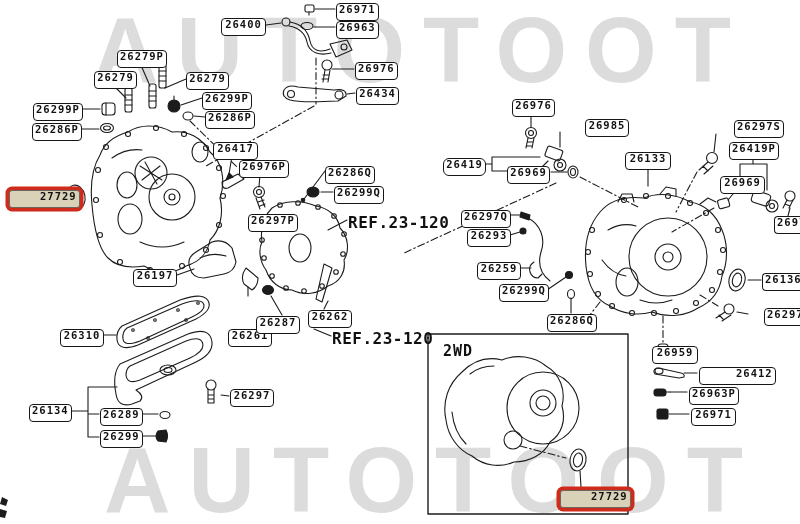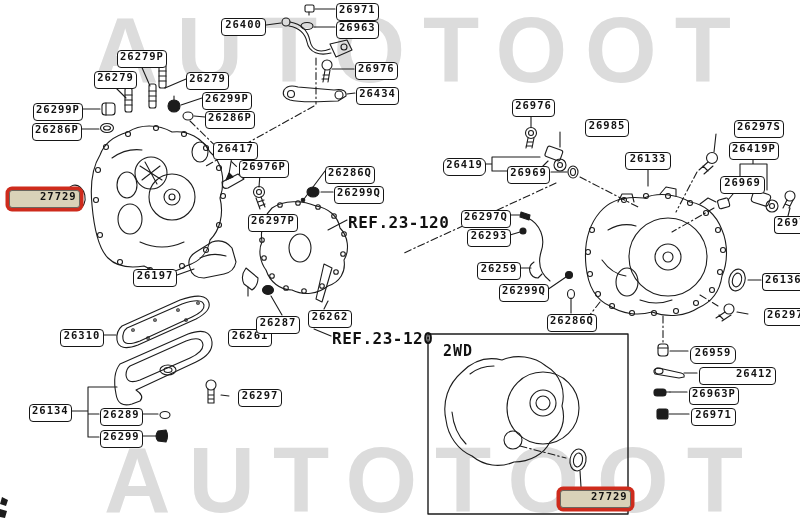--- a/index.html
+++ b/index.html
@@ -342,24 +342,24 @@
       <div class="plabel" style="left: 477px; top: 262px; min-width: 44px;">26259</div>
       <div class="plabel" style="left: 133px; top: 269px; min-width: 44px;">26197</div>
       <div class="plabel cut" style="left: 762px; top: 273px; min-width: 40px;">26136</div>
       <div class="plabel" style="left: 499px; top: 284px; min-width: 48px;">26299Q</div>
       <div class="plabel" style="left: 228px; top: 297px; min-width: 44px; margin-top: 32px;">26261</div>
       <div class="plabel" style="left: 764px; top: 308px; min-width: 49px;">26297T</div>
       <div class="plabel" style="left: 308px; top: 310px; min-width: 44px;">26262</div>
       <div class="plabel" style="left: 547px; top: 314px; min-width: 48px;">26286Q</div>
       <div class="plabel" style="left: 256px; top: 316px; min-width: 44px;">26287</div>
       <div class="plabel" style="left: 60px; top: 329px; min-width: 44px;">26310</div>
-      <div class="plabel" style="left: 690px; top: 346px; min-width: 46px; border-radius: 6px;">26959</div>
+      <div class="plabel" style="left: 652px; top: 346px; min-width: 46px;">26959</div>
       <div class="plabel" style="left: 699px; top: 367px; min-width: 47px; padding-left: 36px;">26412</div>
       <div class="plabel" style="left: 689px; top: 387px; min-width: 48px;">26963P</div>
-      <div class="plabel" style="left: 230px; top: 389px; min-width: 44px; margin-left: 8px;">26297</div>
+      <div class="plabel" style="left: 230px; top: 389px; min-width: 44px;">26297</div>
       <div class="plabel" style="left: 29px; top: 404px; min-width: 42px;">26134</div>
       <div class="plabel" style="left: 100px; top: 408px; min-width: 42px;">26289</div>
       <div class="plabel" style="left: 691px; top: 408px; min-width: 45px;">26971</div>
       <div class="plabel" style="left: 100px; top: 430px; min-width: 42px;">26299</div>
       <div class="plabel hl" style="left: 560px; top: 490px; min-width: 48px;">27729</div>
       <div class="reflabel" style="left: 348px; top: 213px;">REF.23-120</div>
       <div class="reflabel" style="left: 332px; top: 329px;">REF.23-120</div>
     </div>
 
 </div>

